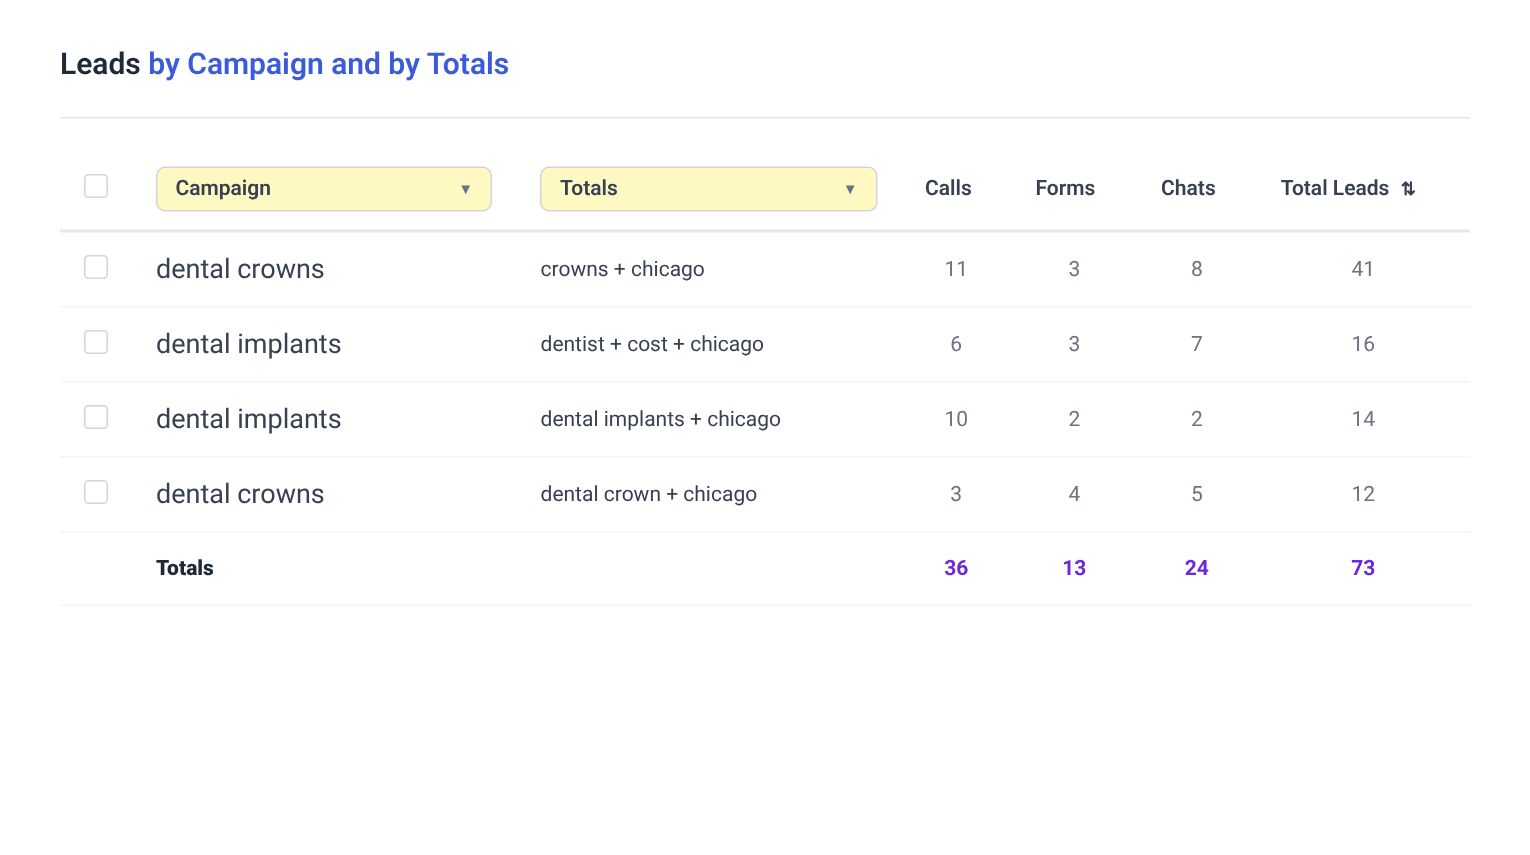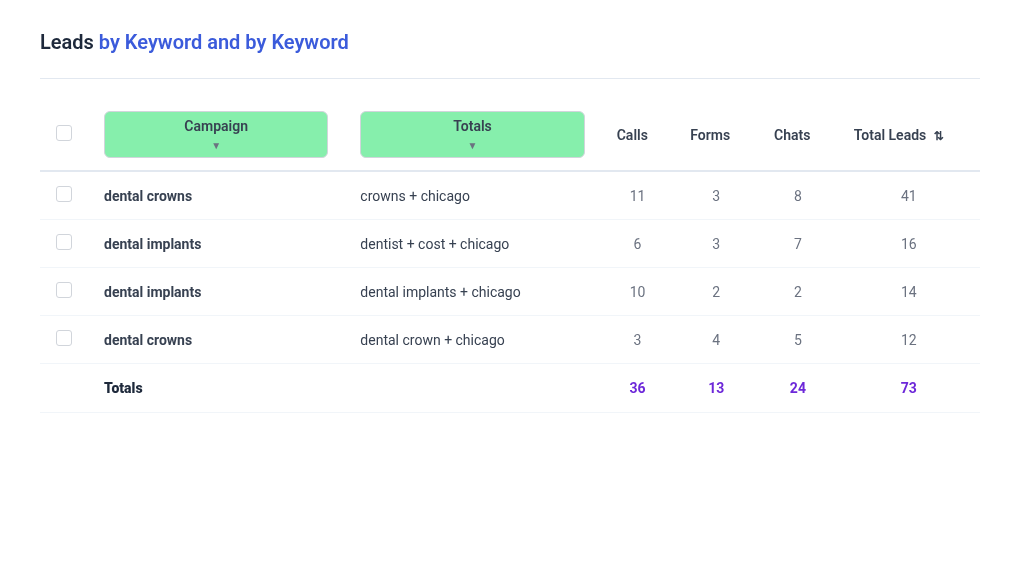--- a/index.html
+++ b/index.html
@@ -68,31 +68,30 @@
     }
 
     .th-total-leads {
       white-space: nowrap;
     }
 
     .dropdown-header {
       display: flex;
       align-items: center;
       gap: 6px;
-      background: #86efac;
+      background: #fef9c3;
       border: 1px solid #d1d5db;
       border-radius: 6px;
       padding: 6px 12px;
       font-size: 14px;
       font-weight: 600;
       color: #374151;
       cursor: pointer;
       min-width: 160px;
       justify-content: space-between;
-      flex-direction: column;
     }
 
     .dropdown-arrow {
       font-size: 10px;
       color: #6b7280;
     }
 
     .sort-icon {
       font-size: 12px;
       color: #374151;
@@ -122,23 +121,23 @@
       width: 16px;
       height: 16px;
       border: 1.5px solid #d1d5db;
       border-radius: 3px;
       display: inline-block;
       background: #fff;
       cursor: pointer;
     }
 
     .campaign-name {
-      font-size: 14px;
-      color: #374151;
-      font-weight: 700;
+      font-size: 18px;
+      color: #374151;
+      font-weight: 400;
       margin-top: 20px;
     }
 
     .keyword-name {
       font-size: 14px;
       color: #374151;
     }
 
     .totals-row td {
       font-weight: 700;
@@ -148,21 +147,21 @@
     }
 
     .totals-row td.num-cell {
       color: #6d28d9;
     }
   </style>
 </head>
 <body>
 
 <h1 class="page-title">
-  <span>Leads </span><span class="highlight">by Keyword and by Keyword</span>
+  <span>Leads </span><span class="highlight">by Campaign and by Totals</span>
 </h1>
 
 <div class="divider"></div>
 
 <table>
   <thead>
     <tr>
       <th class="th-checkbox">
         <span class="checkbox"></span>
       </th>

